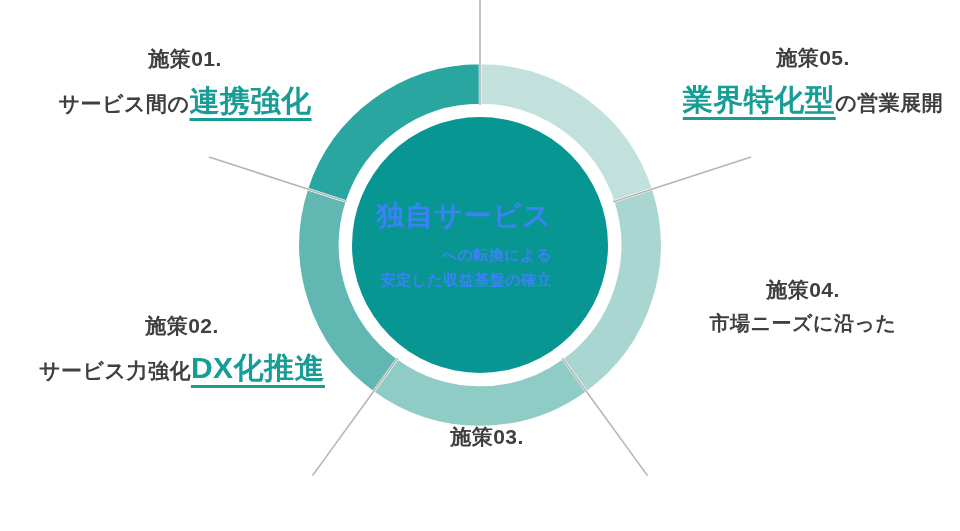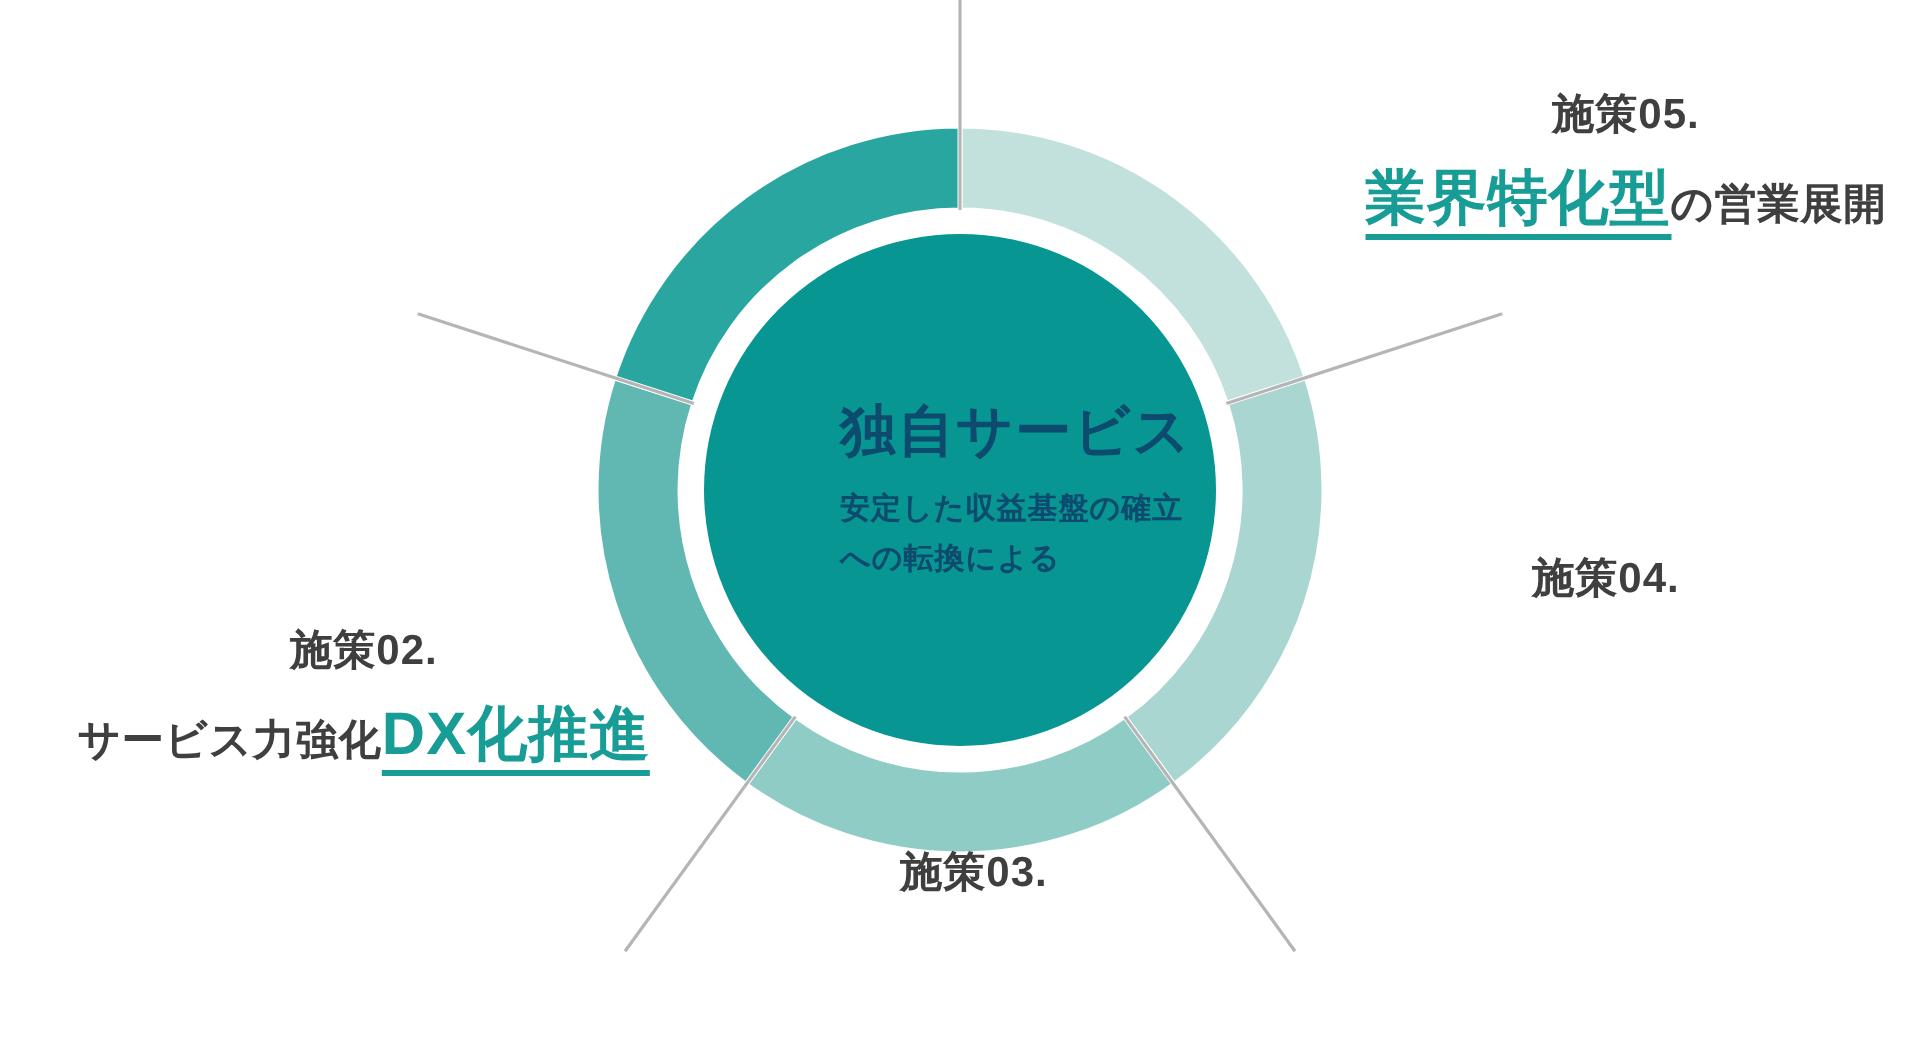--- a/index.html
+++ b/index.html
@@ -16,25 +16,25 @@
     background: #ffffff;
   }
   svg.donut {
     position: absolute;
     left: 0;
     top: 0;
   }
   
   .center-text {
     position: absolute;
-    left: 508px;
+    left: 464px;
     top: 199px;
     transform: translateX(-50%);
-    text-align: left;
-    color: #0c4a6e;
+    text-align: right;
+    color: #3b82f6;
     white-space: nowrap;
   }
   .center-text .title {
     font-size: 28px;
     font-weight: 700;
     letter-spacing: 1px;
     line-height: 1.2;
   }
   .center-text .sub {
     margin-top: 9px;
@@ -106,39 +106,46 @@
     <line x1="562.3" y1="358.3" x2="647.5" y2="475.6" stroke="#b5b5b5" stroke-width="1.6"></line>
     <line x1="397.7" y1="358.3" x2="312.5" y2="475.6" stroke="#b5b5b5" stroke-width="1.6"></line>
     <line x1="346.9" y1="201.7" x2="208.9" y2="156.9" stroke="#b5b5b5" stroke-width="1.6"></line>
 
     <circle cx="480" cy="245" r="128" fill="#089693"></circle>
   </svg>
 
   <div class="center-text">
     <div class="title">独自サービス</div>
     <div class="sub">
+      <div>への転換による</div>
       <div>安定した収益基盤の確立</div>
-      <div>への転換による</div>
     </div>
   </div>
 
+  <div class="label l01">
+    <div class="tag">施策01.</div>
+    <div class="line">
+      <span class="small">サービス間の</span><span class="hl">連携強化</span><span class="small"></span>
+    </div>
+  </div>
 
   <div class="label l02">
     <div class="tag">施策02.</div>
     <div class="line">
       <span class="small">サービス力強化</span><span class="hl">DX化推進</span><span class="small"></span>
     </div>
   </div>
 
   <div class="label l03">
     <div class="tag">施策03.</div>
   </div>
 
   <div class="label l04">
     <div class="tag">施策04.</div>
+    <div class="mid">市場ニーズに沿った</div>
   </div>
 
   <div class="label l05">
     <div class="tag">施策05.</div>
     <div class="line">
       <span class="small"></span><span class="hl">業界特化型</span><span class="small">の営業展開</span>
     </div>
   </div>
 
 </div>

